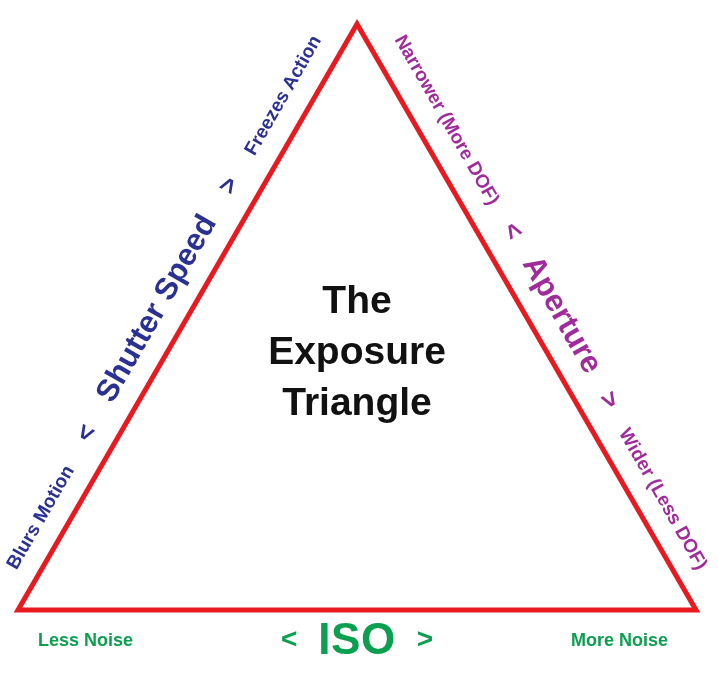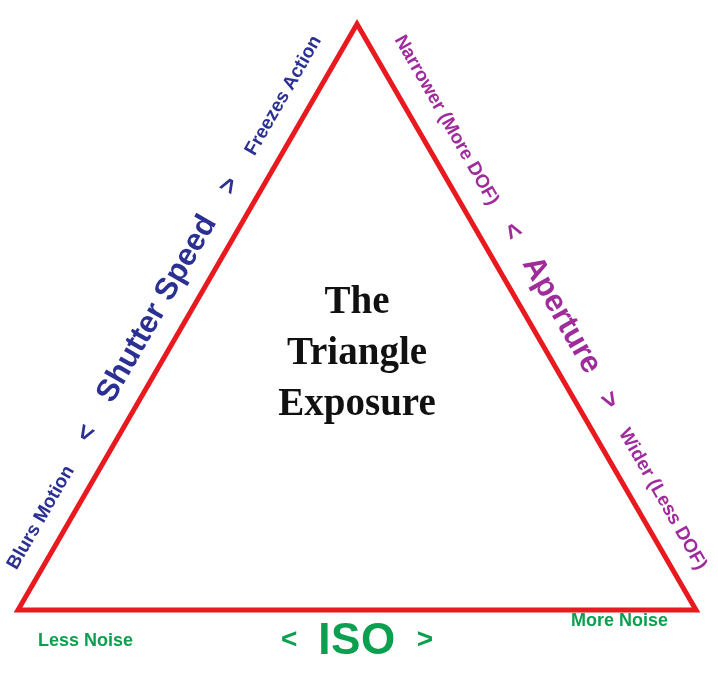--- a/index.html
+++ b/index.html
@@ -32,21 +32,20 @@
   }
   .center-title {
     position: absolute;
     left: 357px; top: 350px;
     transform: translate(-50%, -50%);
     text-align: center;
     font-size: 39px;
     line-height: 51px;
     color: var(--color-title, #111111);
     white-space: nowrap;
-    font-family: Liberation Serif, serif;
   }
   .edge-label {
     position: absolute;
     width: 680px;
     box-sizing: border-box;
     padding: 0 34px;
     display: flex;
     align-items: baseline;
     justify-content: space-between;
     line-height: 1;
@@ -66,21 +65,21 @@
   .edge-label .big   { font-size: 31px; }
   .edge-label .arrow { font-size: 26px; }
   .bottom-label {
     position: absolute;
     font-size: 18px;
     line-height: 23px;
     color: var(--color-iso, #0ba04f);
     white-space: nowrap;
   }
   .bottom-label.left-side  { left: 38px; top: 629px; }
-  .bottom-label.right-side { right: 50px; top: 609px; }
+  .bottom-label.right-side { right: 50px; top: 629px; }
   .iso-group {
     position: absolute;
     left: 357px; top: 639px;
     transform: translate(-50%, -50%);
     display: flex;
     align-items: center;
     gap: 21px;
     line-height: 1;
     color: var(--color-iso, #0ba04f);
     white-space: nowrap;
@@ -92,22 +91,22 @@
 <body>
 
 <div class="stage">
 
   <svg class="triangle-svg" width="718" height="692" viewBox="0 0 718 692">
     <polygon points="357,24 18,610 696,610"></polygon>
   </svg>
 
   <div class="center-title">
     <div>The</div>
+    <div>Exposure</div>
     <div>Triangle</div>
-    <div>Exposure</div>
   </div>
 
   <div class="edge-label left">
     <span class="small">Blurs Motion</span>
     <span class="arrow">&lt;</span>
     <span class="big">Shutter Speed</span>
     <span class="arrow">&gt;</span>
     <span class="small">Freezes Action</span>
   </div>
 

